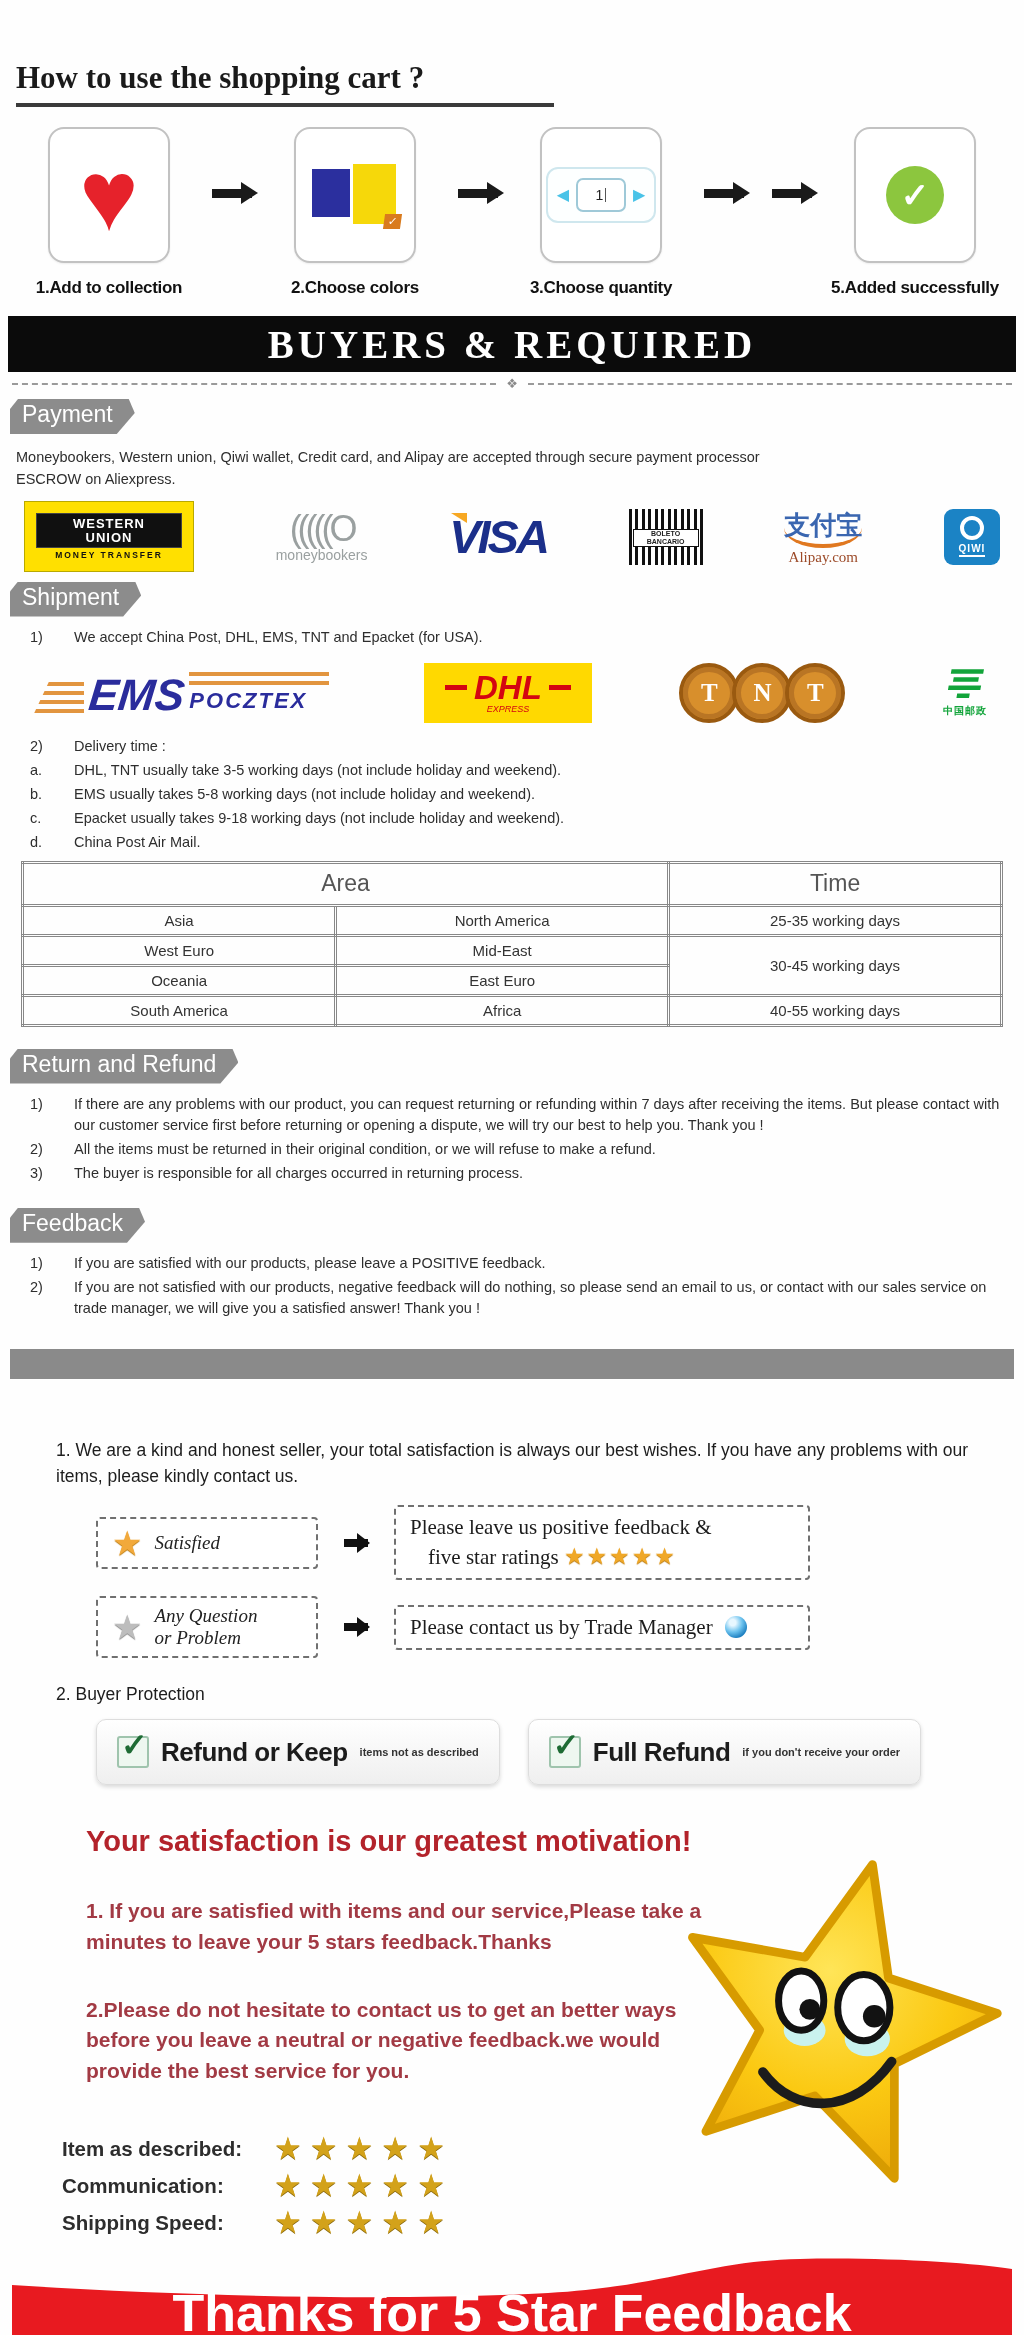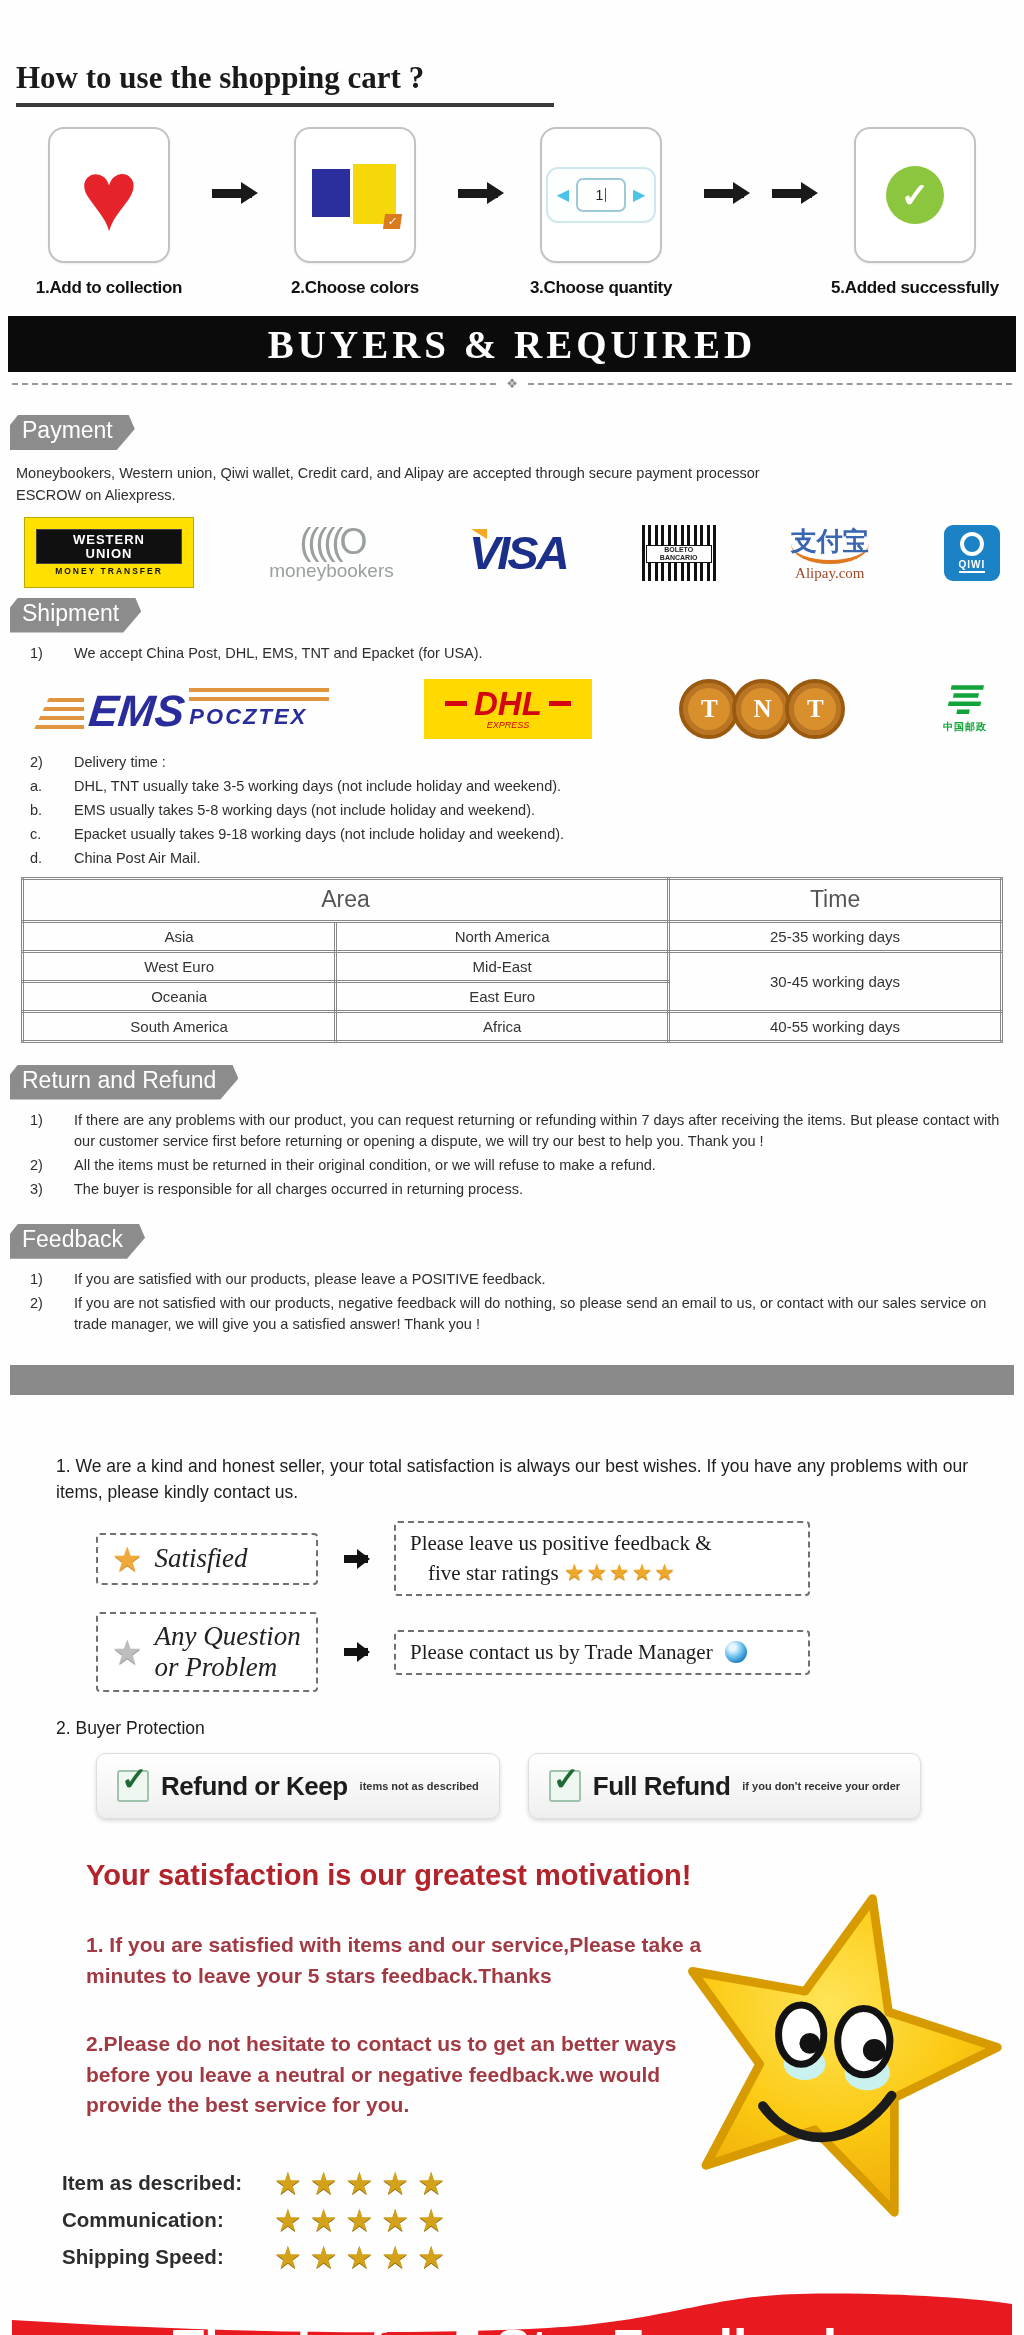--- a/index.html
+++ b/index.html
@@ -45,21 +45,21 @@
        clip-path:polygon(8px 0,calc(100% - 6px) 0,100% 40%,calc(100% - 18px) 100%,0 100%,0 10px);}
   .para{margin:13px 16px 0;font-size:14.5px;line-height:1.5;color:#2e2e2e;}
 
   
   .pay-logos{display:flex;align-items:center;justify-content:space-between;margin:15px 24px 0;height:62px;}
   .wu{width:146px;background:#ffe000;padding:11px;border:1px solid #b9a900;}
   .wu-top{background:#101010;color:#fff;font-size:13px;font-weight:800;text-align:center;line-height:1.05;padding:3px 0;letter-spacing:1px;border:1px solid #444;}
   .wu-sub{font-size:8.5px;font-weight:800;text-align:center;letter-spacing:2px;color:#111;margin-top:2px;}
   .mb{text-align:center;color:#9aa0a0;}
   .mb-arcs{font-size:36px;letter-spacing:-4px;line-height:1;}
-  .mb-label{font-size:19px;margin-top:0;}
+  .mb-label{font-size:14px;margin-top:0;}
   .visa{font-size:47px;font-weight:900;font-style:italic;color:#1b2f8a;letter-spacing:-3px;position:relative;}
   .visa::before{content:"";position:absolute;left:2px;top:4px;border-style:solid;border-width:0 16px 10px 0;border-color:transparent #f7a823 transparent transparent;}
   .boleto{width:74px;height:56px;background:repeating-linear-gradient(90deg,#111 0 3px,#fff 3px 6px,#111 6px 9px,#fff 9px 13px);position:relative;}
   .boleto-label{position:absolute;left:4px;right:4px;top:20px;background:#fff;border:1px solid #111;font-size:7px;font-weight:800;text-align:center;line-height:1.2;}
   .alipay{text-align:center;}
   .alipay-cn{font-size:26px;font-weight:800;color:#3a66b0;display:inline-block;border-bottom:4px solid #e07820;border-radius:0 0 60% 60%;padding-bottom:1px;}
   .alipay-sub{font-family:"Liberation Serif",serif;font-size:15px;color:#9c4a28;margin-top:1px;}
   .qiwi{width:56px;height:56px;background:#1b83c5;border-radius:9px;display:flex;flex-direction:column;align-items:center;justify-content:center;}
   .qiwi-ring{width:16px;height:16px;border:4px solid #fff;border-radius:50%;}
   .qiwi-label{color:#fff;font-size:10px;font-weight:800;letter-spacing:1px;margin-top:3px;border-bottom:2px solid #fff;padding-bottom:1px;}
@@ -94,21 +94,21 @@
 
   
   .divider{margin:30px 10px 0;height:30px;background:#8a8a8a;}
 
   
   .seller-note{margin:58px 24px 0 56px;font-size:17.5px;color:#1d1d1d;line-height:1.5;max-width:930px;font-weight:500;}
   .fb-row{display:flex;align-items:center;margin:16px 0 0 96px;gap:26px;}
   .dash-box{border:2px dashed #707070;border-radius:4px;padding:7px 14px;display:flex;align-items:center;gap:12px;background:#fff;}
   .gold-star{color:#f2a93b;font-size:34px;line-height:1;text-shadow:0 1px 1px #b97707;}
   .gray-star{color:#bdbdbd;font-size:34px;line-height:1;text-shadow:0 1px 1px #8a8a8a;}
-  .serif-it{font-family:"Liberation Serif",serif;font-style:italic;font-size:27px;color:#222;line-height:1.15;}
+  .serif-it{font-family:"Liberation Serif",serif;font-style:italic;font-size:19px;color:#222;line-height:1.15;}
   .serif-txt{font-family:"Liberation Serif",serif;font-size:21px;color:#1c1c1c;line-height:1.3;}
   .inline-stars{color:#f0a828;font-size:23px;letter-spacing:2px;text-shadow:0 1px 1px #b97707;}
   .arrow-sm{width:24px;height:8px;background:#111;position:relative;flex:none;}
   .arrow-sm::after{content:"";position:absolute;right:-12px;top:-6px;border:10px solid transparent;border-left:13px solid #111;}
   .tm-icon{width:22px;height:22px;border-radius:50%;flex:none;
            background:radial-gradient(circle at 35% 30%,#e8f7ff 15%,#6cc2ee 45%,#1d7fc0 75%);}
   .protect-head{margin:26px 0 0 56px;font-size:17.5px;color:#1d1d1d;font-weight:500;}
   .badges{display:flex;gap:28px;margin:14px 0 0 96px;}
   .badge{display:flex;align-items:center;gap:12px;background:linear-gradient(#ffffff,#efefef);border:1px solid #ddd;
          border-radius:10px;box-shadow:0 2px 4px rgba(0,0,0,.15);padding:16px 20px;min-width:290px;}
@@ -183,21 +183,21 @@
 
   <div class="black-banner">
     <span>BUYERS &amp; REQUIRED</span>
   </div>
   <div class="dash-row">
     <div class="dash"></div>
     <span class="orn">❖</span>
     <div class="dash"></div>
   </div>
 
-  <div style="margin-top:24px;">
+  <div style="margin-top:8px;">
     <span class="tag">Payment</span>
   </div>
   <div class="para">
     <span>Moneybookers, Western union, Qiwi wallet, Credit card, and Alipay are accepted through secure payment processor</span><br>
     <span>ESCROW on Aliexpress.</span>
   </div>
   <div class="pay-logos">
     <div class="wu">
       <div class="wu-top">
         <span>WESTERN</span><br>

